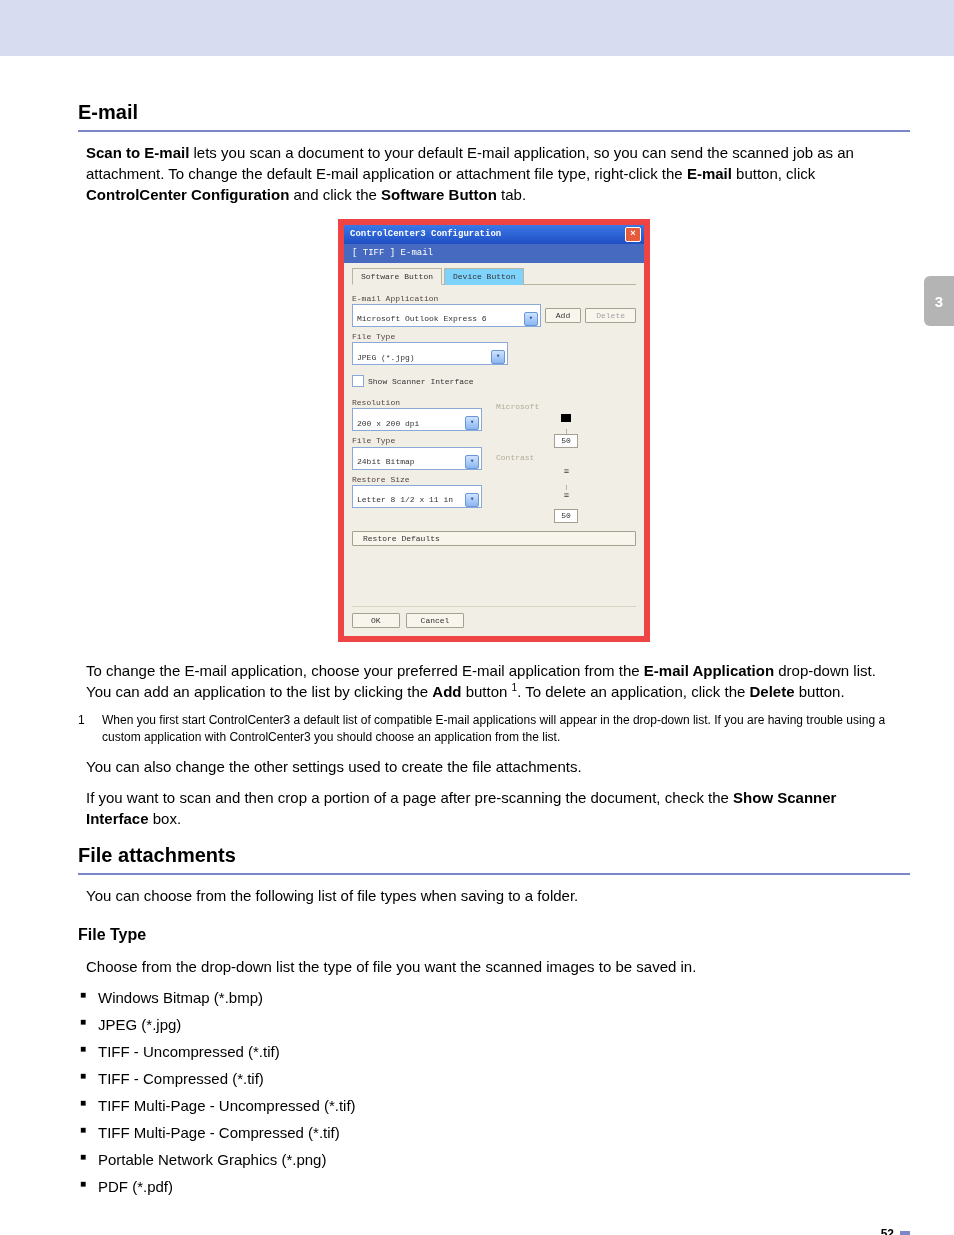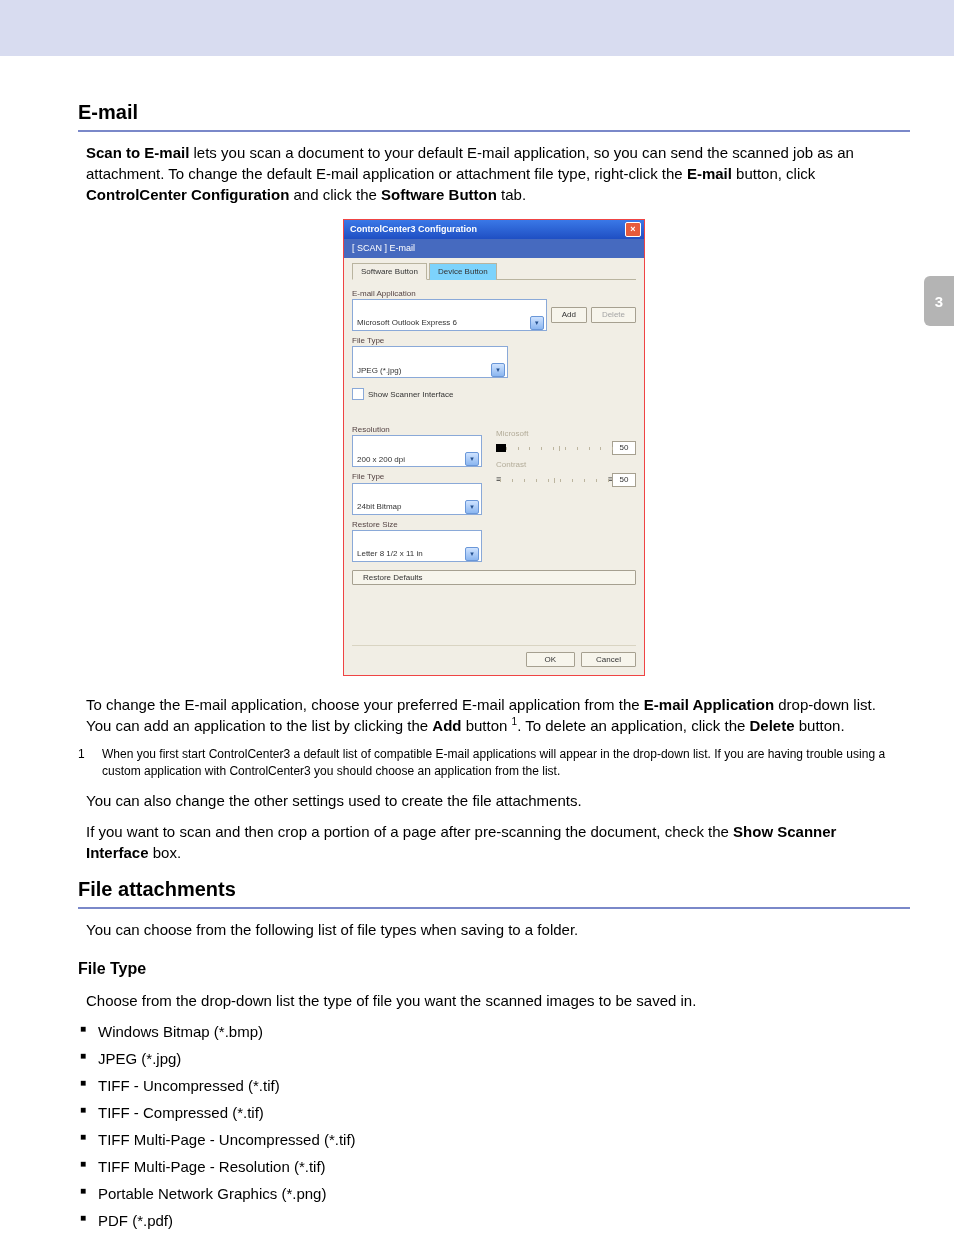--- a/index.html
+++ b/index.html
@@ -90,23 +90,23 @@
   }
 
   
   .shot-wrap {
     display: flex;
     justify-content: center;
     margin: 14px 0 18px 0;
   }
   .dlg {
     width: 300px;
-    border: 1px solid #ef4444;
+    border: 6px solid #ef4444;
     background: #f1eee5;
-    font-family: Liberation Sans, sans-serif;
+    font-family: Liberation Mono, monospace;
     font-size: 9px;
     color: #333;
   }
   .dlg-titlebar {
     background: linear-gradient(#3a78e7, #1f4fc3);
     color: #fff;
     display: flex;
     align-items: center;
     justify-content: space-between;
     padding: 2px 3px 2px 6px;
@@ -144,21 +144,21 @@
   }
   .tab.active { background: #f1eee5; border-bottom: 1px solid #f1eee5; }
   .lbl { display: block; font-size: 8px; color: #544; margin-top: 4px; }
   .row { display: flex; align-items: center; gap: 4px; }
   .dd {
     flex: 1;
     border: 1px solid #8aa9d8;
     background: #fff;
     height: 14px;
     display: flex; align-items: center; justify-content: space-between;
-    padding: 16px 2px 0 4px;
+    padding: 7px 2px 0 4px;
     font-size: 8px;
   }
   .dd .arrow {
     width: 12px; height: 12px;
     background: linear-gradient(#cfe3ff,#8bb6f0);
     border: 1px solid #6a97d8;
     border-radius: 2px;
     display: flex; align-items: center; justify-content: center;
     color: #24508f; font-size: 7px;
   }
@@ -166,31 +166,31 @@
     border: 1px solid #a6a090;
     background: #f7f5ec;
     font-size: 8px;
     padding: 1px 10px;
     cursor: pointer;
     border-radius: 1px;
   }
   .btn-s.disabled { color: #a5a5a5; }
   .chk { display: flex; align-items: center; gap: 4px; margin-top: 10px; font-size: 8px; }
   .chk-box { width: 10px; height: 10px; border: 1px solid #8aa9d8; background: #fff; }
-  .two-col { display: flex; gap: 14px; margin-top: 20px; }
+  .two-col { display: flex; gap: 14px; margin-top: 6px; }
   .col-l { width: 130px; }
   .col-r { flex: 1; padding-top: 4px; }
   .slider-lbl { font-size: 8px; color: #b3ac99; margin-top: 4px; }
-  .slider { display: flex; align-items: center; gap: 0; margin-top: 2px; }
+  .slider { display: flex; align-items: center; gap: 6px; margin-top: 2px; flex-direction: column; }
   .slider .indicator { width: 10px; height: 8px; background: #000; }
   .slider .track { flex: 1; height: 6px; position: relative; }
   .slider .tick { position: absolute; top: 2px; width: 1px; height: 3px; background: #bcb59f; }
   .slider .valbox { width: 22px; height: 12px; border: 1px solid #a6a090; background: #fff; font-size: 8px; text-align: center; line-height: 12px; }
   .contrast-ind-l, .contrast-ind-r { display: inline-block; font-size: 9px; letter-spacing: -1px; }
-  .dlg-foot { display: flex; justify-content: flex-end; gap: 6px; border-top: 1px solid #d9d4c2; margin-top: 60px; padding-top: 6px; }
+  .dlg-foot { display: flex; gap: 6px; border-top: 1px solid #d9d4c2; margin-top: 60px; padding-top: 6px; }
   .restore { margin-top: 8px; }
 </style>
 </head>
 <body>
 
 <div class="top-band"></div>
 
 <div class="page">
 
 
@@ -201,21 +201,21 @@
   <p>
     <span class="b">Scan to E-mail</span><span> lets you scan a document to your default E-mail application, so you can send the scanned job as an attachment. To change the default E-mail application or attachment file type, right-click the </span><span class="b">E-mail</span><span> button, click </span><span class="b">ControlCenter Configuration</span><span> and click the </span><span class="b">Software Button</span><span> tab.</span>
   </p>
 
   <div class="shot-wrap">
     <div class="dlg">
       <div class="dlg-titlebar">
         <span>ControlCenter3 Configuration</span>
         <div class="dlg-close">×</div>
       </div>
-      <div class="dlg-sub">[  SCAN  ]  E-mail</div>
+      <div class="dlg-sub">[  TIFF  ]  E-mail</div>
       <div class="dlg-body">
         <div class="tabs">
           <div class="tab active">Software Button</div>
           <div class="tab">Device Button</div>
         </div>
 
         <span class="lbl">E-mail Application</span>
         <div class="row">
           <div class="dd">
             <span>Microsoft Outlook Express 6</span>
@@ -331,20 +331,20 @@
   <h3 class="subsection">File Type</h3>
 
   <p>Choose from the drop-down list the type of file you want the scanned images to be saved in.</p>
 
   <ul class="sq">
     <li>Windows Bitmap (*.bmp)</li>
     <li>JPEG (*.jpg)</li>
     <li>TIFF - Uncompressed (*.tif)</li>
     <li>TIFF - Compressed (*.tif)</li>
     <li>TIFF Multi-Page - Uncompressed (*.tif)</li>
-    <li>TIFF Multi-Page - Resolution (*.tif)</li>
+    <li>TIFF Multi-Page - Compressed (*.tif)</li>
     <li>Portable Network Graphics (*.png)</li>
     <li>PDF (*.pdf)</li>
   </ul>
 
   <div class="page-num">52</div>
   <div class="page-num-mark"></div>
 </div>
 
 </body></html>

